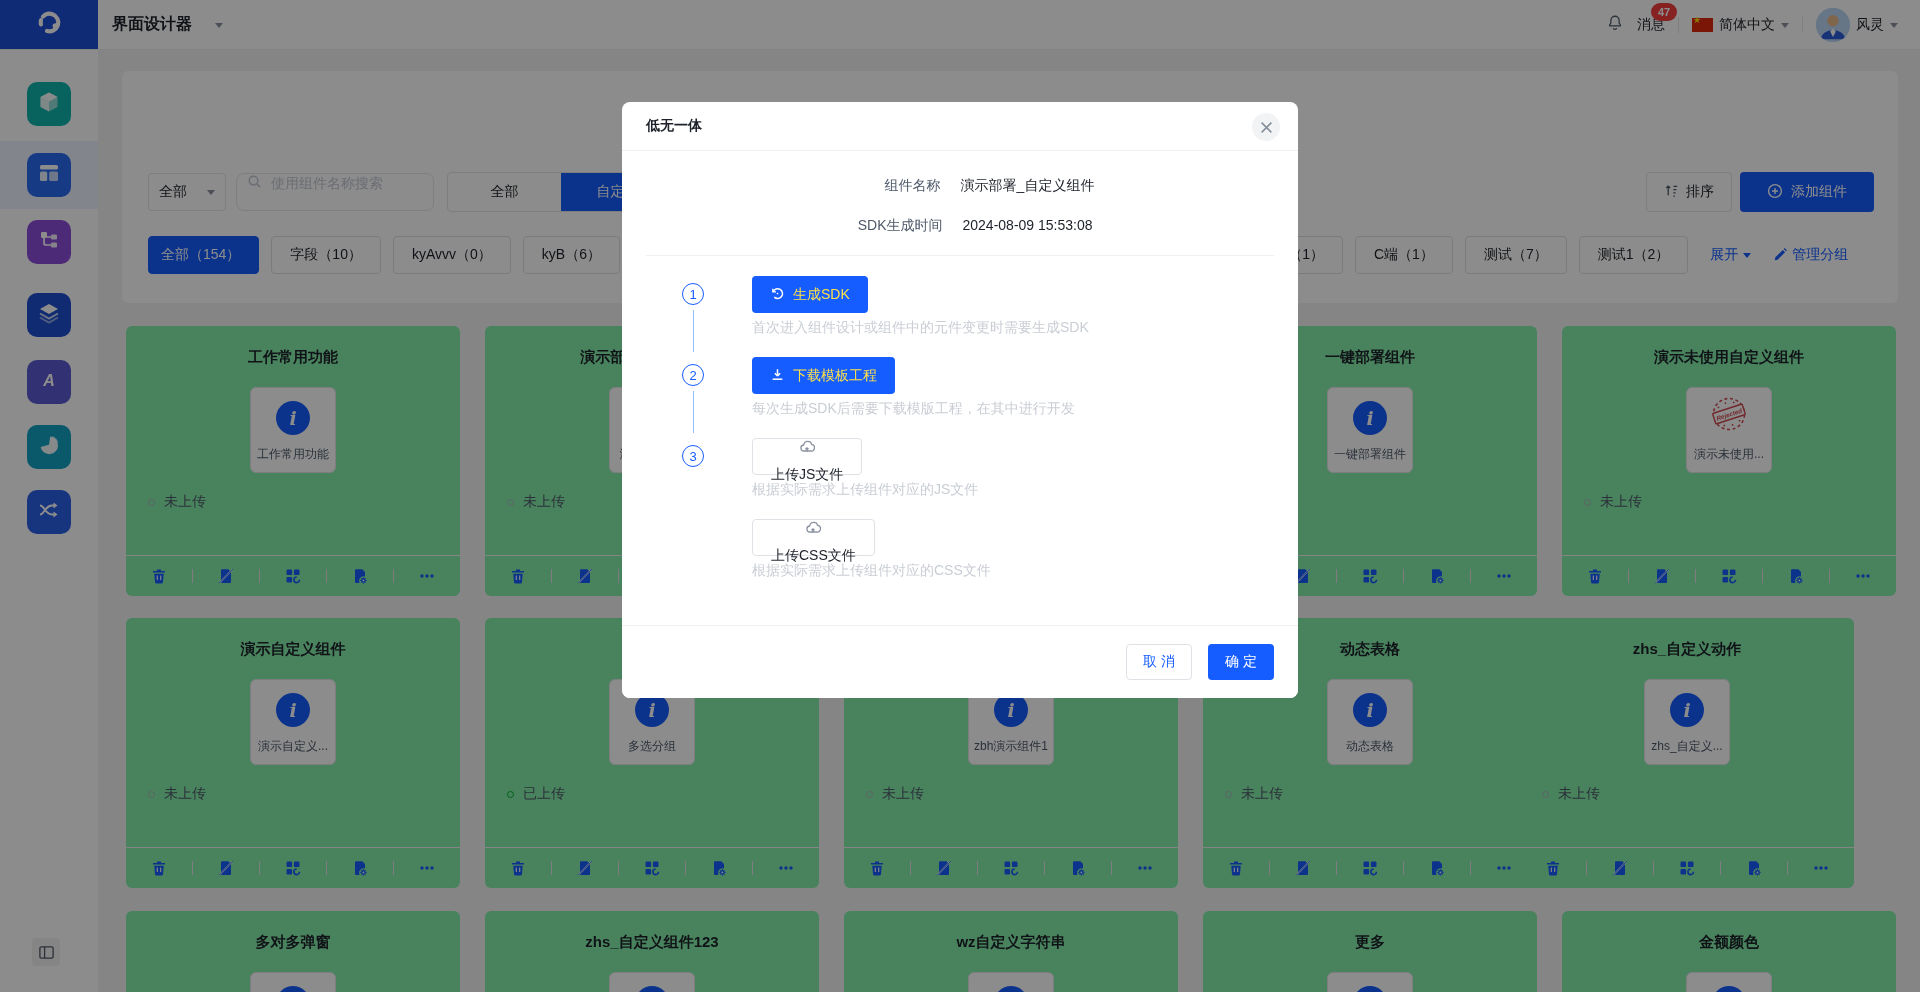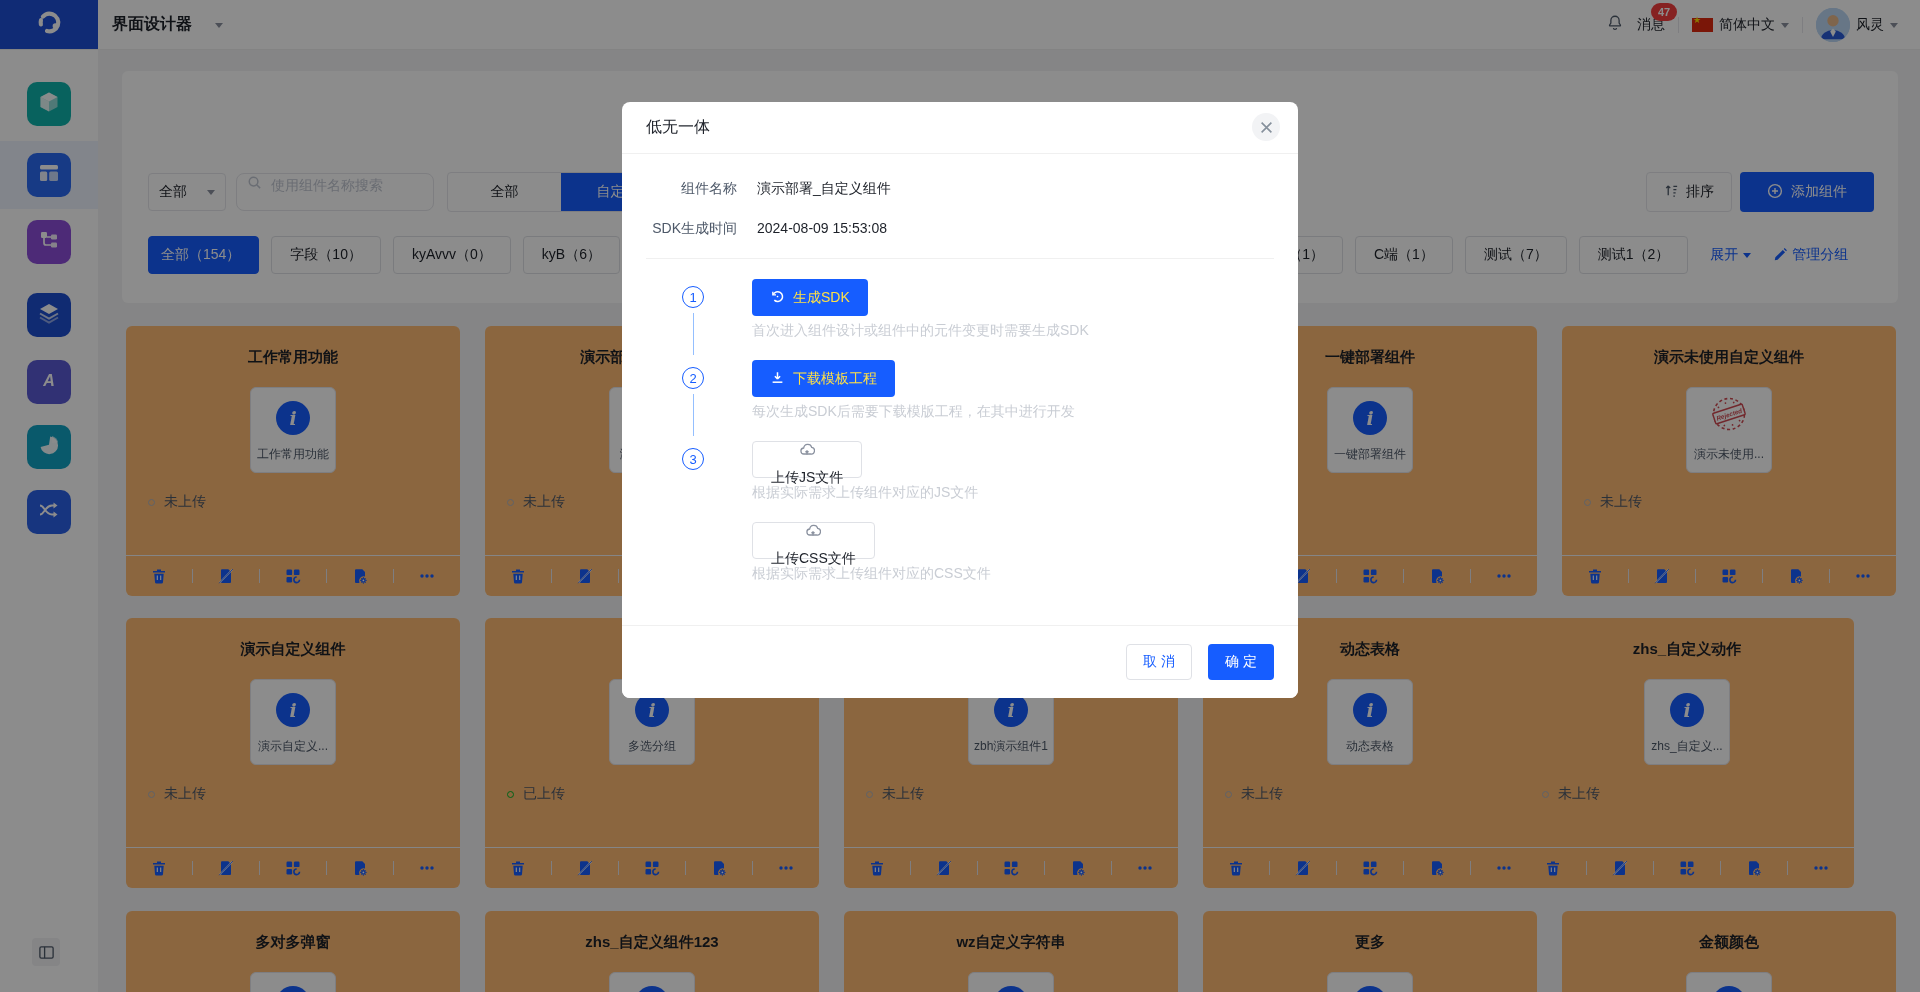--- a/index.html
+++ b/index.html
@@ -23,56 +23,56 @@
 
   
   .sidebar{position:absolute;top:49px;left:0;width:98px;bottom:0;background:#fff;z-index:5;}
   .side-active-band{position:absolute;left:0;width:98px;height:68px;background:#edf2fe;}
   .side-item{position:absolute;left:27px;width:44px;height:44px;border-radius:10px;display:flex;align-items:center;justify-content:center;cursor:pointer;}
   .collapse-btn{position:absolute;left:32px;bottom:26px;width:28px;height:28px;border-radius:4px;background:#f2f3f5;display:flex;align-items:center;justify-content:center;}
 
   
   .filter-panel{position:absolute;left:122px;top:71px;width:1776px;height:232px;background:#fff;border-radius:6px;}
   .sel{position:absolute;left:26px;top:102px;width:78px;height:38px;border:1px solid #e5e6eb;border-radius:4px;display:flex;align-items:center;justify-content:space-between;padding:0 10px;font-size:14px;color:#1d2129;background:#fff;}
-  .search{position:absolute;left:114px;top:102px;width:198px;height:38px;border:1px solid #e5e6eb;border-radius:8px;display:flex;align-items:flex-end;gap:7px;padding:16px 10px;background:#fff;}
+  .search{position:absolute;left:114px;top:102px;width:198px;height:38px;border:1px solid #e5e6eb;border-radius:8px;display:flex;align-items:flex-start;gap:7px;padding:0 10px;background:#fff;}
   .search input{border:none;outline:none;flex:1;font-size:14px;color:#1d2129;background:transparent;}
   .search input::placeholder{color:#c2c7d2;}
   .segmented{position:absolute;left:325px;top:101px;height:40px;border:1px solid #e5e6eb;border-radius:4px;display:flex;overflow:hidden;background:#fff;}
   .seg{width:113px;display:flex;align-items:center;justify-content:center;font-size:14px;color:#1d2129;cursor:pointer;}
   .seg.active{background:#165dff;color:#fff;}
   .sort-btn{position:absolute;right:166px;top:101px;width:86px;height:40px;border:1px solid #e5e6eb;border-radius:4px;background:#fff;display:flex;align-items:center;justify-content:center;gap:7px;font-size:14px;color:#1d2129;cursor:pointer;}
   .add-btn{position:absolute;right:24px;top:101px;width:134px;height:40px;background:#165dff;border:none;border-radius:4px;color:#fff;display:flex;align-items:center;justify-content:center;gap:8px;font-size:14px;cursor:pointer;}
   .pill-row-left{position:absolute;left:26px;top:165px;display:flex;gap:12px;}
   .pill-row-right{position:absolute;left:1128px;top:165px;display:flex;gap:12px;align-items:center;}
   .pill{height:38px;padding:0 18px;border:1px solid #dfe1e6;border-radius:4px;display:flex;align-items:center;justify-content:center;font-size:14px;color:#1d2129;background:#fff;cursor:pointer;white-space:nowrap;}
   .pill.active{background:#165dff;border-color:#165dff;color:#fff;padding-left:12px;}
   .pill.partial{width:93px;justify-content:flex-end;}
   .flink{display:flex;align-items:center;gap:5px;color:#165dff;font-size:14px;cursor:pointer;margin-left:10px;white-space:nowrap;}
 
   
-  .card{position:absolute;width:334px;height:270px;background:#fdba74;border-radius:6px;}
+  .card{position:absolute;width:334px;height:270px;background:#86efac;border-radius:6px;}
   .card-title{position:absolute;top:22px;left:10px;right:10px;text-align:center;font-size:15px;font-weight:700;color:#1d2129;white-space:nowrap;overflow:hidden;}
   .tile{position:absolute;left:124px;top:61px;width:86px;height:86px;border:1px solid #e5e6eb;border-radius:6px;text-align:center;cursor:pointer;background:#fff;}
   .tile-circle{width:34px;height:34px;border-radius:50%;background:#165dff;color:#fff;margin:13px auto 0;display:flex;align-items:center;justify-content:center;font-family:"DejaVu Serif","Liberation Serif",serif;font-style:italic;font-weight:700;font-size:19px;}
   .tile-stamp{margin:5px auto 0;}
   .tile-label{position:absolute;left:3px;right:3px;bottom:9px;font-size:12px;color:#4e5969;white-space:nowrap;overflow:hidden;}
   .status{position:absolute;left:22px;top:167px;display:flex;align-items:center;gap:9px;font-size:14px;color:#4e5969;}
   .dot{width:7px;height:7px;border-radius:50%;border:1.5px solid #adb2bc;}
   .dot.green{border-color:#00b42a;}
   .card-foot{position:absolute;left:0;right:0;bottom:0;height:41px;border-top:1px solid #f2f3f5;display:flex;align-items:center;}
   .slot{flex:1;display:flex;justify-content:center;align-items:center;cursor:pointer;color:#165dff;}
   .vsep{width:1px;height:14px;background:#e5e6eb;}
 
   
   .overlay{position:absolute;inset:0;background:rgba(0,0,0,0.45);z-index:40;}
   .modal{position:absolute;left:622px;top:102px;width:676px;height:596px;background:#fff;border-radius:8px;z-index:50;overflow:hidden;}
-  .modal-head{position:relative;padding:15px 24px;font-size:16px;font-weight:400;color:#1d2129;border-bottom:1px solid #f0f0f0;}
+  .modal-head{position:relative;padding:15px 24px;font-size:14px;font-weight:700;color:#1d2129;border-bottom:1px solid #f0f0f0;}
   .modal-close{position:absolute;right:18px;top:11px;width:28px;height:28px;border-radius:50%;background:#f2f3f5;border:none;display:flex;align-items:center;justify-content:center;cursor:pointer;color:#86909c;}
   .m-fields{padding-top:24px;}
-  .m-field{display:flex;margin-bottom:20px;font-size:14px;line-height:20px;}
+  .m-field{display:flex;margin-bottom:20px;font-size:14px;line-height:20px;justify-content:center;}
   .f-label{width:115px;text-align:right;color:#4e5969;}
   .f-value{margin-left:20px;color:#1d2129;font-weight:500;}
   .m-div{margin:10px 24px 0;border-top:1px solid #f0f0f0;}
   .steps{margin:20px 24px 0 60px;}
   .step{display:flex;}
   .step-rail{width:22px;display:flex;flex-direction:column;align-items:center;}
   .step-circle{width:22px;height:22px;border:1px solid #165dff;border-radius:50%;color:#165dff;font-size:13px;display:flex;align-items:center;justify-content:center;margin-top:7px;flex:none;}
   .step-line{flex:1;width:1px;background:#94bfff;margin:5px 0;}
   .step-content{margin-left:48px;}
   .m-btn{height:37px;border-radius:4px;display:inline-flex;align-items:center;gap:8px;padding:0 18px;font-size:14px;border:none;cursor:pointer;}

